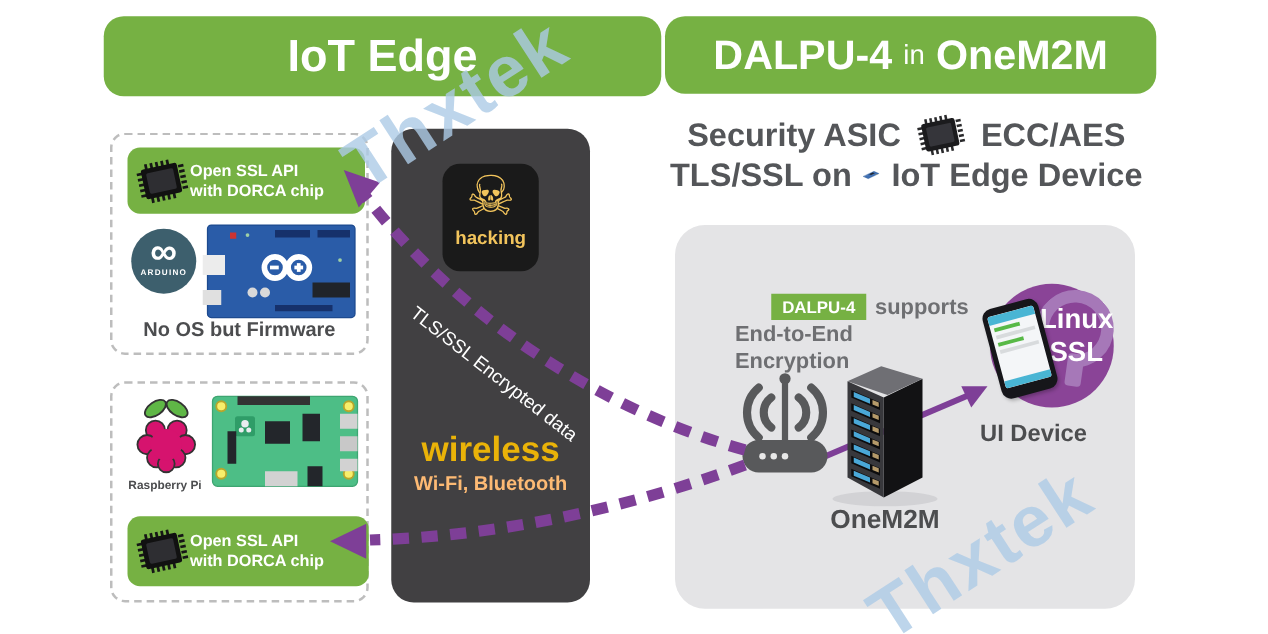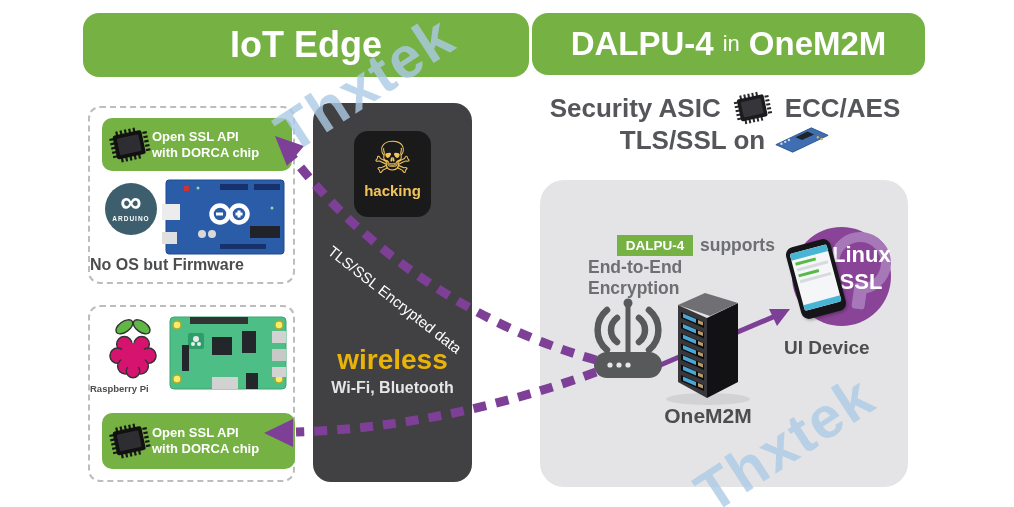--- a/index.html
+++ b/index.html
@@ -20,38 +20,38 @@
            color:#545659;font-weight:bold;font-size:26px;white-space:nowrap;margin-left:16px;}
 
   
   .dbox{border:2px dashed #bdbdbd;border-radius:12px;background:#fff;}
   #box1{left:88px;top:106px;width:203px;height:174px;}
   #box2{left:88px;top:305px;width:203px;height:173px;}
   .pill{position:absolute;background:#76b143;border-radius:10px;display:flex;align-items:center;padding:0 4px 0 6px;gap:0;}
   .pill .txt{color:#fff;font-weight:bold;font-size:13px;line-height:16px;white-space:nowrap;}
   #pill1{left:12px;top:10px;width:180px;height:53px;}
   #pill2{left:12px;top:106px;width:183px;height:56px;}
-  .caption{position:absolute;font-weight:bold;color:#4c4d4f;}
+  .caption{position:absolute;text-align:center;font-weight:bold;color:#4c4d4f;}
   #cap1{left:0;width:100%;top:148px;font-size:16px;}
   #cap2{left:58px;width:142px;top:88px;font-size:15px;}
   #rasp-label{left:0px;top:76px;width:84px;font-size:9.5px;}
 
   #arduino-circle{left:15px;top:75px;width:52px;height:52px;border-radius:50%;background:#3d5f6d;
                   color:#fff;text-align:center;}
   #arduino-circle .inf{font-size:30px;line-height:28px;margin-top:5px;font-weight:bold;}
   #arduino-circle .lbl{font-size:6.5px;font-weight:bold;letter-spacing:1px;margin-top:-1px;}
 
   
   #column{left:313px;top:103px;width:159px;height:379px;background:#414042;border-radius:18px;}
   #hack-tile{left:41px;top:28px;width:77px;height:86px;background:#1a1a1a;border-radius:14px;text-align:center;}
   #hack-tile .skull{font-size:44px;line-height:54px;color:#f2c45c;}
   #hack-tile .hlabel{font-size:15px;font-weight:bold;color:#f2c45c;margin-top:-3px;}
   #diag-label{left:-14px;top:188px;width:192px;transform:rotate(38deg);color:#fff;font-size:15px;text-align:center;}
   #wireless-title{left:0;width:100%;top:241px;text-align:center;color:#eab308;font-size:28px;font-weight:bold;}
-  #wireless-sub{left:0;width:100%;top:276px;text-align:center;color:#e5e5e5;font-size:16px;font-weight:bold;}
+  #wireless-sub{left:0;width:100%;top:276px;text-align:center;color:#fdba74;font-size:16px;font-weight:bold;}
 
   
   #panel{left:540px;top:180px;width:368px;height:307px;background:#e4e4e6;border-radius:24px;}
   #badge-row{left:77px;top:55px;display:flex;align-items:center;gap:7px;z-index:2;}
   #dalpu-badge{width:76px;height:21px;background:#76b143;color:#fff;font-weight:bold;font-size:13.5px;
                display:flex;align-items:center;justify-content:center;}
   #supports-label{color:#6e6f72;font-weight:bold;font-size:17.5px;}
   #e2e-label{left:48px;top:77px;width:190px;text-align:left;color:#6e6f72;font-weight:bold;font-size:17.5px;z-index:2;}
   #panel-arrow{left:0;top:0;width:368px;height:307px;z-index:1;}
   #router{left:48px;top:112px;width:80px;height:100px;z-index:2;}
@@ -133,20 +133,21 @@
       <span>TLS/SSL on</span>
       <svg width="56" height="32" viewBox="0 0 60 34">
         <polygon points="2,22 40,4 58,12 20,30" fill="#3f6fb2" stroke="#2c578f" stroke-width="1"></polygon>
         <polygon points="23,14 36,8 43,11 30,17" fill="#20242a"></polygon>
         <circle cx="8" cy="21" r="1.3" fill="#cdd7ea"></circle>
           <circle cx="12" cy="19" r="1.3" fill="#cdd7ea"></circle>
         <circle cx="16" cy="17" r="1.3" fill="#cdd7ea"></circle>
           <circle cx="47" cy="14" r="1.3" fill="#d9b24a"></circle>
         <circle cx="51" cy="16" r="1.3" fill="#d9b24a"></circle>
       </svg>
+      <span>IoT Edge Device</span>
     </div>
   </div>
 
   <div class="abs dbox" id="box1">
     <div class="pill" id="pill1">
       <svg width="44" height="40" viewBox="0 0 60 50">
         <g transform="rotate(-12 30 25)">
           <g fill="#161616">
             <rect x="4" y="11" width="6" height="3"></rect>
               <rect x="4" y="17" width="6" height="3"></rect>

